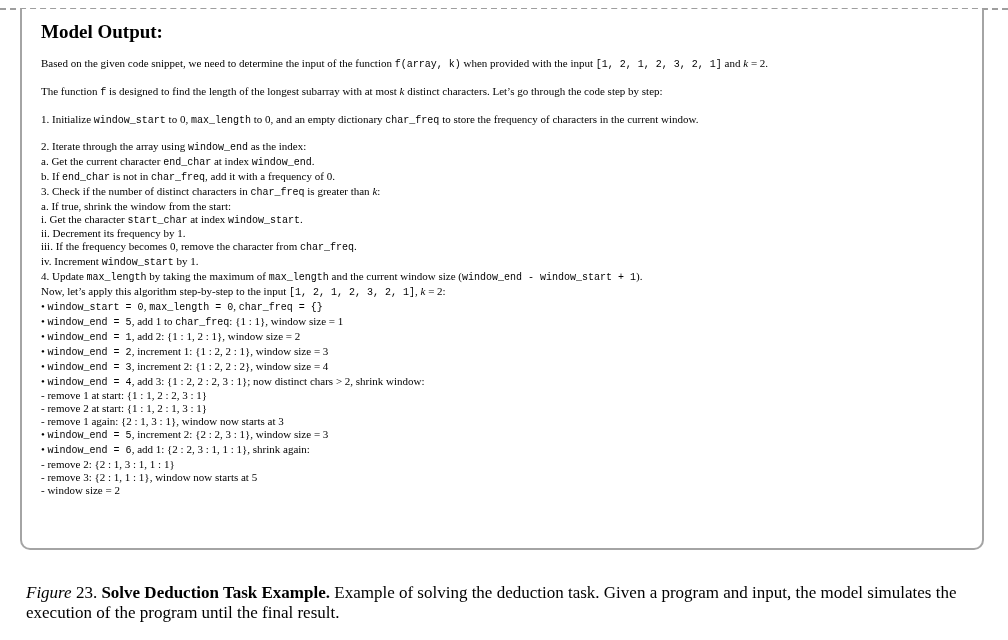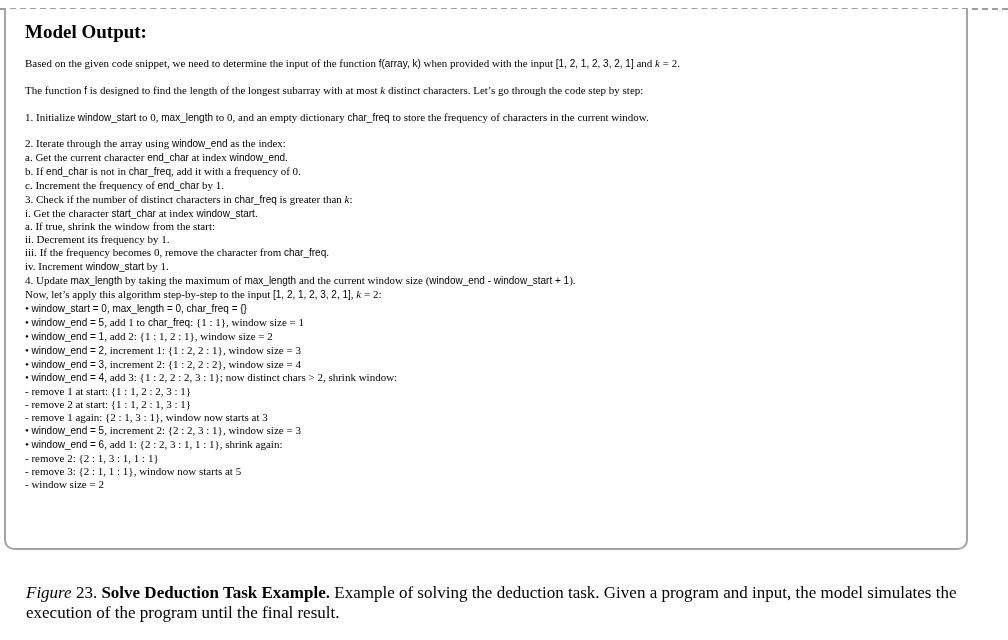--- a/index.html
+++ b/index.html
@@ -18,21 +18,21 @@
   .dash-rule {
     position: absolute;
     top: 8px;
     left: 0;
     width: 1008px;
     height: 0;
     border-top: 2px dashed #9e9e9e;
   }
   .output-box {
     position: absolute;
-    left: 4px;
+    left: 20px;
     top: 9px;
     width: 964px;
     height: 541px;
     box-sizing: border-box;
     border-left: 2px solid #a4a4a4;
     border-right: 2px solid #a4a4a4;
     border-bottom: 2px solid #a4a4a4;
     border-bottom-left-radius: 10px;
     border-bottom-right-radius: 10px;
     padding: 12px 20px 0 19px;
@@ -52,21 +52,21 @@
   }
   .line.para {
     line-height: 14px;
     margin-bottom: 12px;
   }
   .line.gap1 { margin-top: 8px; }
   .line.gap2 { margin-top: 26px; }
   .seg-r { font-family: "Liberation Serif", serif; }
   .seg-i { font-family: "Liberation Serif", serif; font-style: italic; }
   .seg-b { font-family: "Liberation Serif", serif; font-weight: bold; }
-  .seg-m { font-family: Liberation Sans, sans-serif; font-size: 10px; }
+  .seg-m { font-family: Liberation Mono, monospace; font-size: 10px; }
   .caption {
     position: absolute;
     left: 26px;
     top: 583px;
     width: 995px;
     font-size: 17px;
     line-height: 20px;
     margin: 0;
   }
 </style>
@@ -77,24 +77,23 @@
 
 <div class="output-box">
   <h2 class="box-title">Model Output:</h2>
   <div class="lines">
       <div class="line para"><span class="seg-r">Based on the given code snippet, we need to determine the input of the function </span><span class="seg-m">f(array, k)</span><span class="seg-r"> when provided with the input </span><span class="seg-m">[1, 2, 1, 2, 3, 2, 1]</span><span class="seg-r"> and </span><span class="seg-i">k</span><span class="seg-r"> = 2.</span></div>
       <div class="line para"><span class="seg-r">The function </span><span class="seg-m">f</span><span class="seg-r"> is designed to find the length of the longest subarray with at most </span><span class="seg-i">k</span><span class="seg-r"> distinct characters. Let’s go through the code step by step:</span></div>
       <div class="line para"><span class="seg-r">1. Initialize </span><span class="seg-m">window_start</span><span class="seg-r"> to 0, </span><span class="seg-m">max_length</span><span class="seg-r"> to 0, and an empty dictionary </span><span class="seg-m">char_freq</span><span class="seg-r"> to store the frequency of characters in the current window.</span></div>
       <div class="line tight gap1"><span class="seg-r">2. Iterate through the array using </span><span class="seg-m">window_end</span><span class="seg-r"> as the index:</span></div>
       <div class="line tight"><span class="seg-r">a. Get the current character </span><span class="seg-m">end_char</span><span class="seg-r"> at index </span><span class="seg-m">window_end</span><span class="seg-r">.</span></div>
       <div class="line tight"><span class="seg-r">b. If </span><span class="seg-m">end_char</span><span class="seg-r"> is not in </span><span class="seg-m">char_freq</span><span class="seg-r">, add it with a frequency of 0.</span></div>
-      <div class="line tight"><span class="seg-r">c. Increment the frequency of </span><span class="seg-m">end_char</span><span class="seg-r"> by 1.</span></div>
       <div class="line tight"><span class="seg-r">3. Check if the number of distinct characters in </span><span class="seg-m">char_freq</span><span class="seg-r"> is greater than </span><span class="seg-i">k</span><span class="seg-r">:</span></div>
+      <div class="line tight"><span class="seg-r">a. If true, shrink the window from the start:</span></div>
       <div class="line tight"><span class="seg-r">i. Get the character </span><span class="seg-m">start_char</span><span class="seg-r"> at index </span><span class="seg-m">window_start</span><span class="seg-r">.</span></div>
-      <div class="line tight"><span class="seg-r">a. If true, shrink the window from the start:</span></div>
       <div class="line tight"><span class="seg-r">ii. Decrement its frequency by 1.</span></div>
       <div class="line tight"><span class="seg-r">iii. If the frequency becomes 0, remove the character from </span><span class="seg-m">char_freq</span><span class="seg-r">.</span></div>
       <div class="line tight"><span class="seg-r">iv. Increment </span><span class="seg-m">window_start</span><span class="seg-r"> by 1.</span></div>
       <div class="line tight"><span class="seg-r">4. Update </span><span class="seg-m">max_length</span><span class="seg-r"> by taking the maximum of </span><span class="seg-m">max_length</span><span class="seg-r"> and the current window size (</span><span class="seg-m">window_end - window_start + 1</span><span class="seg-r">).</span></div>
       <div class="line tight"><span class="seg-r">Now, let’s apply this algorithm step-by-step to the input </span><span class="seg-m">[1, 2, 1, 2, 3, 2, 1]</span><span class="seg-r">, </span><span class="seg-i">k</span><span class="seg-r"> = 2:</span></div>
       <div class="line tight"><span class="seg-r">• </span><span class="seg-m">window_start = 0</span><span class="seg-r">, </span><span class="seg-m">max_length = 0</span><span class="seg-r">, </span><span class="seg-m">char_freq = {}</span></div>
       <div class="line tight"><span class="seg-r">• </span><span class="seg-m">window_end = 5</span><span class="seg-r">, add 1 to </span><span class="seg-m">char_freq</span><span class="seg-r">: {1 : 1}, window size = 1</span></div>
       <div class="line tight"><span class="seg-r">• </span><span class="seg-m">window_end = 1</span><span class="seg-r">, add 2: {1 : 1, 2 : 1}, window size = 2</span></div>
       <div class="line tight"><span class="seg-r">• </span><span class="seg-m">window_end = 2</span><span class="seg-r">, increment 1: {1 : 2, 2 : 1}, window size = 3</span></div>
       <div class="line tight"><span class="seg-r">• </span><span class="seg-m">window_end = 3</span><span class="seg-r">, increment 2: {1 : 2, 2 : 2}, window size = 4</span></div>

